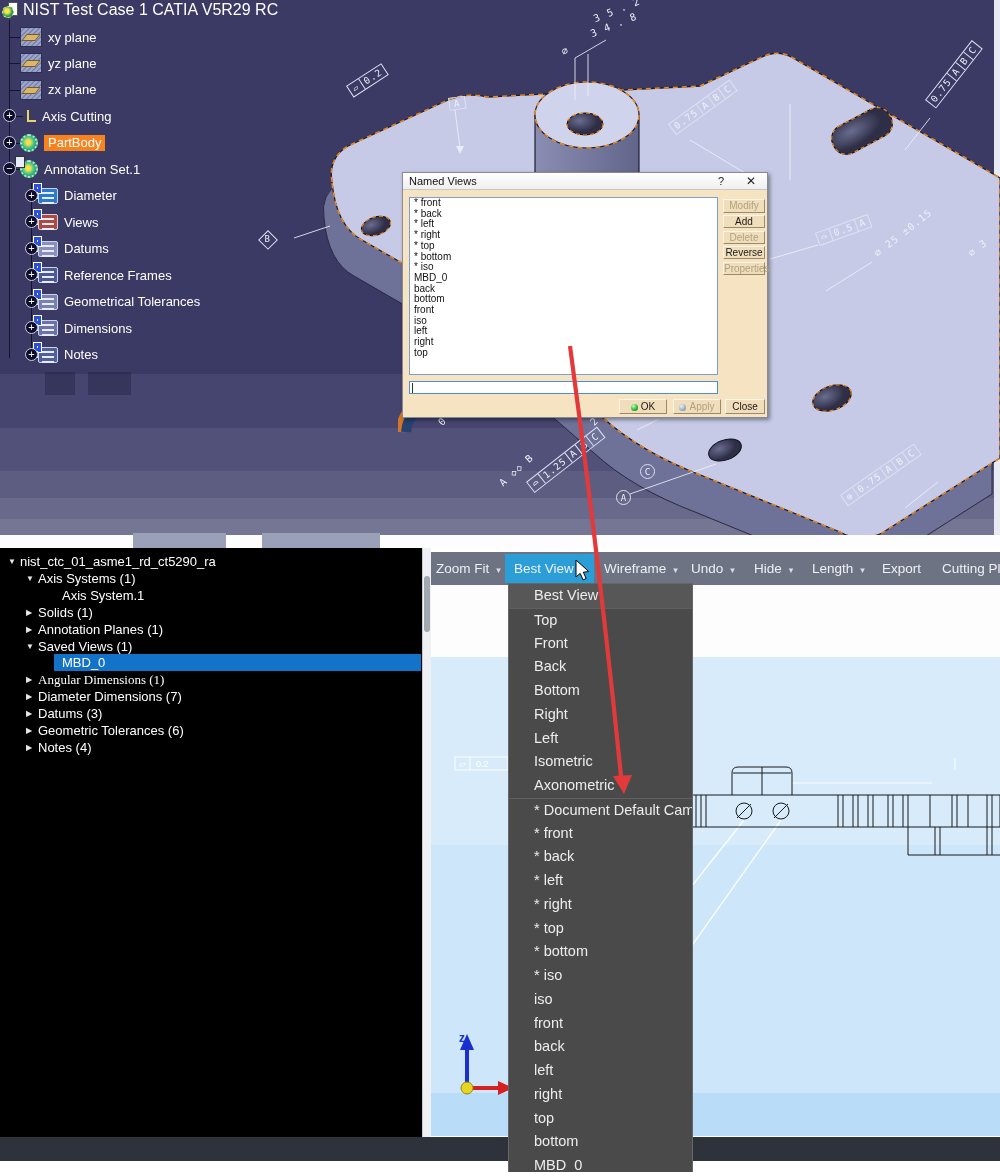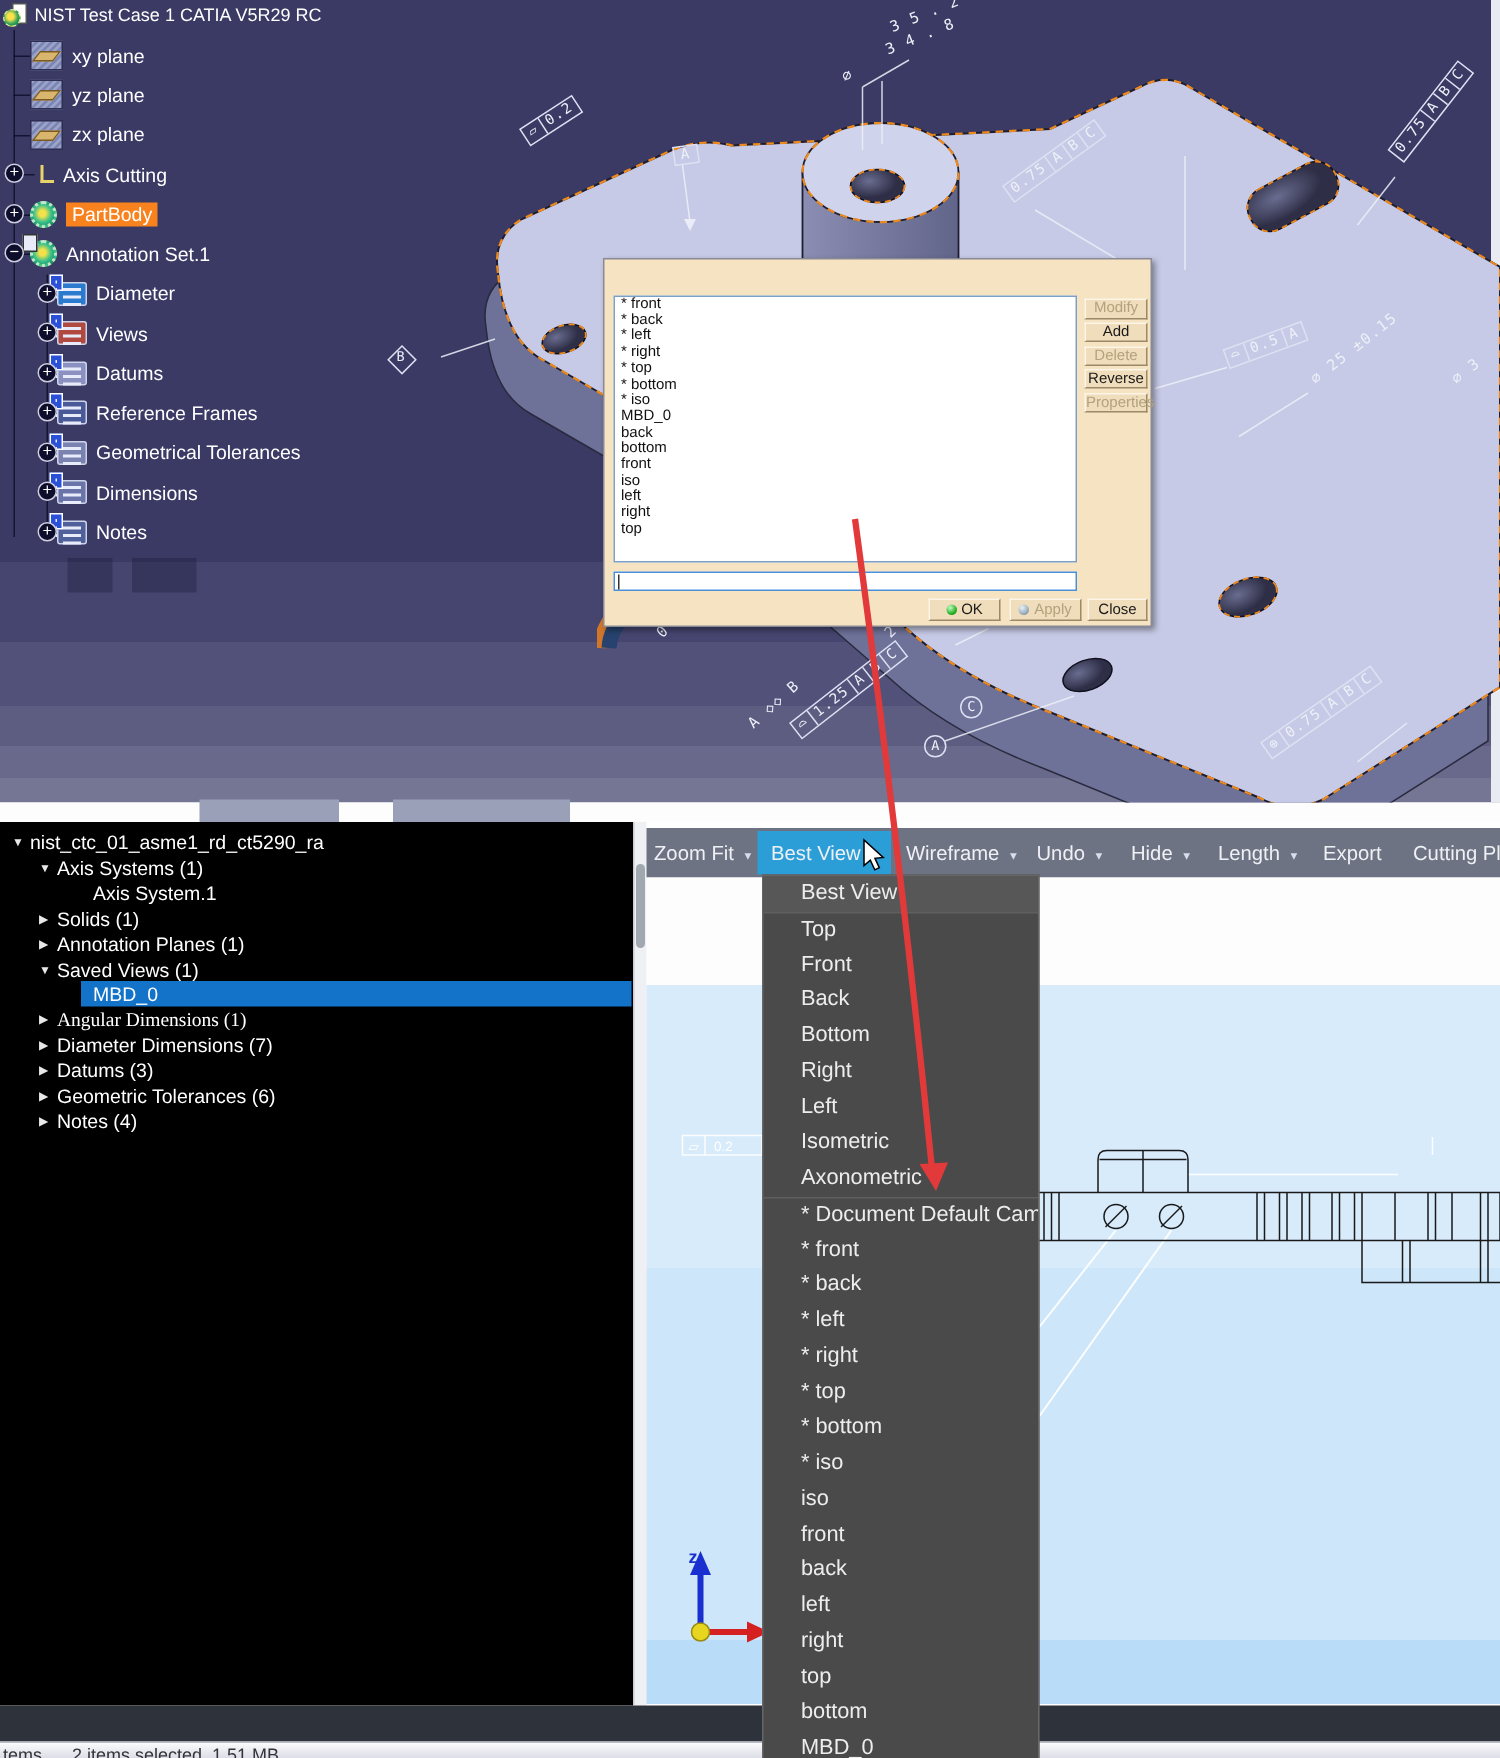--- a/index.html
+++ b/index.html
@@ -10,21 +10,21 @@
   
   .catia { position:absolute; left:0; top:0; width:1000px; height:535px; overflow:hidden;
     background:linear-gradient(#3a3a65 0%, #3a3a65 70%, #454570 70%, #454570 80%, #51517a 80%, #51517a 88%,
                #5d5d82 88%, #5d5d82 93%, #69698b 93%, #69698b 97%, #757594 97%); }
   .catia-scroll { position:absolute; right:0; top:0; width:6px; height:535px; background:#e9ebf2; }
   .remnant { position:absolute; background:rgba(25,25,55,.35); }
   .remnant2 { position:absolute; background:#9aa0b8; }
   .white-gap { position:absolute; left:0; top:535px; width:1000px; height:13px; background:#fdfdfd; }
 
   .catia-title { position:absolute; left:2px; top:1px; height:18px; display:flex; align-items:center; z-index:6; }
-  .catia-title .t { color:#fff; font-size:12px; margin-left:4px; }
+  .catia-title .t { color:#fff; font-size:16px; margin-left:4px; }
   .doc-icon { position:relative; width:17px; height:17px; }
   .doc-icon .page-part { position:absolute; left:6px; top:0; width:10px; height:14px; background:#fff; border:1px solid #555; }
   .doc-icon .gear-part { position:absolute; left:0; top:4px; width:12px; height:12px; border-radius:50%;
       background:radial-gradient(circle at 40% 40%, #ffe24a 25%, #2aa05a 60%, #1a6a3a 100%); border:1px dashed #dfe6a0; }
 
   #catia-tree { position:absolute; left:0; top:0; width:330px; height:535px; z-index:5; }
   .treeline { position:absolute; background:rgba(12,12,38,.8); }
   .trow { position:absolute; height:24px; display:flex; align-items:center; color:#fff; font-size:13px; }
   .trow .lbl { margin-left:6px; white-space:nowrap; }
   .trow .lbl.hl { background:#f8821d; color:#fff; padding:0 4px 1px 4px; }
@@ -399,20 +399,25 @@
           </span>
         </div>
       </div>
 
     <svg class="swirl" viewBox="0 0 46 42">
       <path d="M2,40 A36,36 0 0 1 44,6" fill="none" stroke="#e07b20" stroke-width="9" opacity="0.9"></path>
       <path d="M8,40 A30,30 0 0 1 42,12" fill="none" stroke="#27426e" stroke-width="10"></path>
     </svg>
 
     <div class="dialog">
+      <div class="dlg-title">
+        <span class="tt">Named Views</span>
+        <span class="dlg-x dlg-help">?</span>
+        <span class="dlg-x dlg-close-x">✕</span>
+      </div>
       <div class="dlg-list" id="dlg-list">
           <div class="vrow">* front</div>
           <div class="vrow">* back</div>
           <div class="vrow">* left</div>
           <div class="vrow">* right</div>
           <div class="vrow">* top</div>
           <div class="vrow">* bottom</div>
           <div class="vrow">* iso</div>
           <div class="vrow">MBD_0</div>
           <div class="vrow">back</div>
@@ -547,24 +552,20 @@
           <text x="459" y="1042" font-size="12" font-weight="bold" fill="#1a2fd0">z</text>
           <line x1="467" y1="1088" x2="498" y2="1088" stroke="#d42020" stroke-width="4"></line>
           <path d="M498,1081 L498,1095 L513,1088 Z" fill="#d42020"></path>
           <text x="516" y="1093" font-size="12" font-weight="bold" fill="#d42020">x</text>
           <circle cx="467" cy="1088" r="6" fill="#e6d61f" stroke="#9a8a10"></circle>
         </g>
       </svg>
     </div>
 
     <div class="dark-bar"></div>
-    <div class="status">
-      <span style="left:2px">tems</span>
-      <span style="left:48px">2 items selected, 1.51 MB</span>
-    </div>
   </div>
 
   <div class="menu" id="view-menu">
       <div class="mrow hov">Best View</div>
       <div class="mrow sep">Top</div>
       <div class="mrow">Front</div>
       <div class="mrow">Back</div>
       <div class="mrow">Bottom</div>
       <div class="mrow">Right</div>
       <div class="mrow">Left</div>

